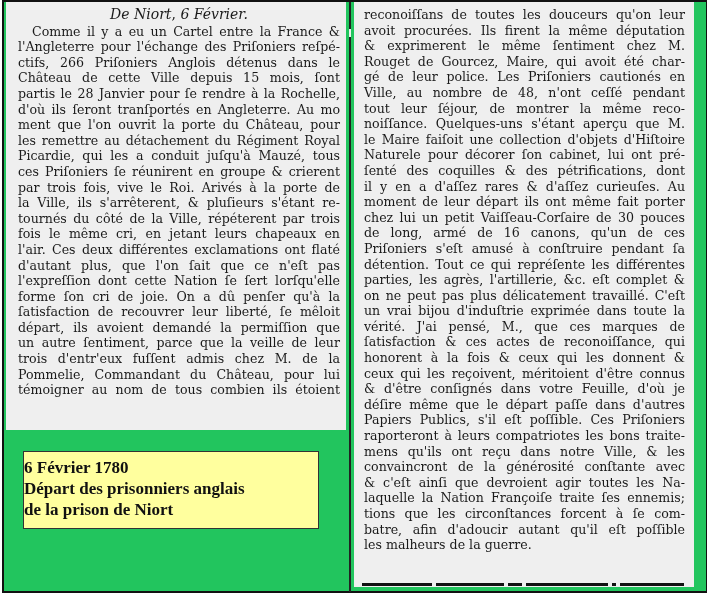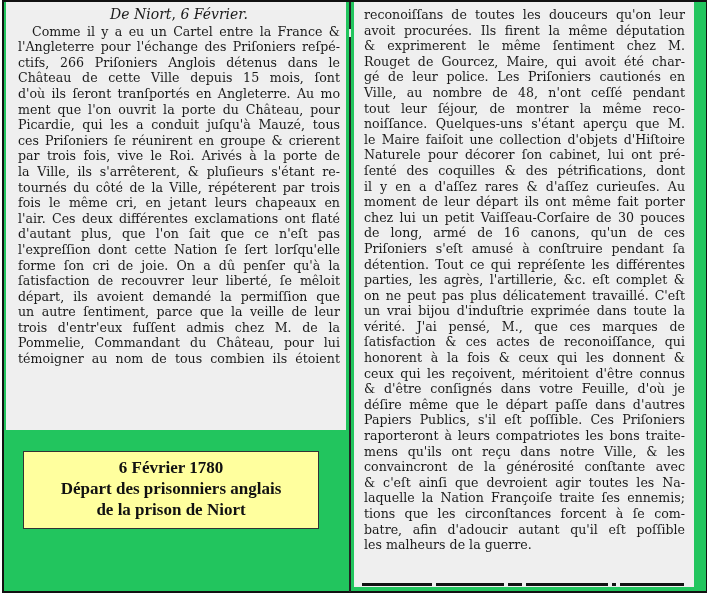--- a/index.html
+++ b/index.html
@@ -22,21 +22,21 @@
     }
     .rule-gap { position: absolute; left: 345px; top: 27px; width: 2px; height: 8px; background: #efefef; }
     .dateline { text-align: center; margin: 0 0 1px 0; font-size: 14px; }
     .dateline .it { font-style: italic; }
     .line { display: block; white-space: nowrap; text-align: justify; text-align-last: justify; }
     .line.last { text-align-last: left; }
     .indent { padding-left: 14px; }
     .it { }
     .callout {
       position: absolute; left: 19px; top: 449px; width: 296px; height: 78px; box-sizing: border-box;
-      background: #ffff9e; border: 1px solid #333; text-align: center;
+      background: #ffff9e; border: 1px solid #333; text-align: left;
       font-family: "Liberation Serif", "DejaVu Serif", serif; font-weight: bold;
       font-size: 17px; line-height: 21px; color: #111; padding-top: 5px;
     }
     .endrule {
       position: absolute; left: 358px; top: 581px; width: 322px; height: 3px;
       display: flex; gap: 4px;
     }
     .endrule span { display: block; height: 3px; background: #111; }
   </style>
 </head>
@@ -45,22 +45,24 @@
 <div class="frame">
 
   <div class="col col-left">
     <div class="dateline">
       <span class="it">De Niort</span><span>, </span><span class="it">6 Février.</span>
     </div>
     <span class="line indent">Comme il y a eu un Cartel entre la France &amp;</span>
     <span class="line">l'Angleterre pour l'échange des Priſoniers reſpé-</span>
     <span class="line">ctifs, 266 Priſoniers Anglois détenus dans le</span>
     <span class="line">Château de cette Ville depuis 15 mois, ſont</span>
+    <span class="line">partis le 28 Janvier pour ſe rendre à la Rochelle,</span>
     <span class="line">d'où ils ſeront tranſportés en Angleterre. Au mo</span>
     <span class="line">ment que l'on ouvrit la porte du Château, pour</span>
+    <span class="line">les remettre au détachement du Régiment Royal</span>
     <span class="line">Picardie, qui les a conduit juſqu'à Mauzé, tous</span>
     <span class="line">ces Priſoniers ſe réunirent en groupe &amp; crierent</span>
     <span class="line"><span>par trois fois, </span><span class="it">vive le Roi.</span><span> Arivés à la porte de</span></span>
     <span class="line">la Ville, ils s'arrêterent, &amp; pluſieurs s'étant re-</span>
     <span class="line">tournés du côté de la Ville, répéterent par trois</span>
     <span class="line">fois le même cri, en jetant leurs chapeaux en</span>
     <span class="line">l'air. Ces deux différentes exclamations ont flaté</span>
     <span class="line">d'autant plus, que l'on ſait que ce n'eſt pas</span>
     <span class="line">l'expreſſion dont cette Nation ſe ſert lorſqu'elle</span>
     <span class="line">forme ſon cri de joie. On a dû penſer qu'à la</span>

